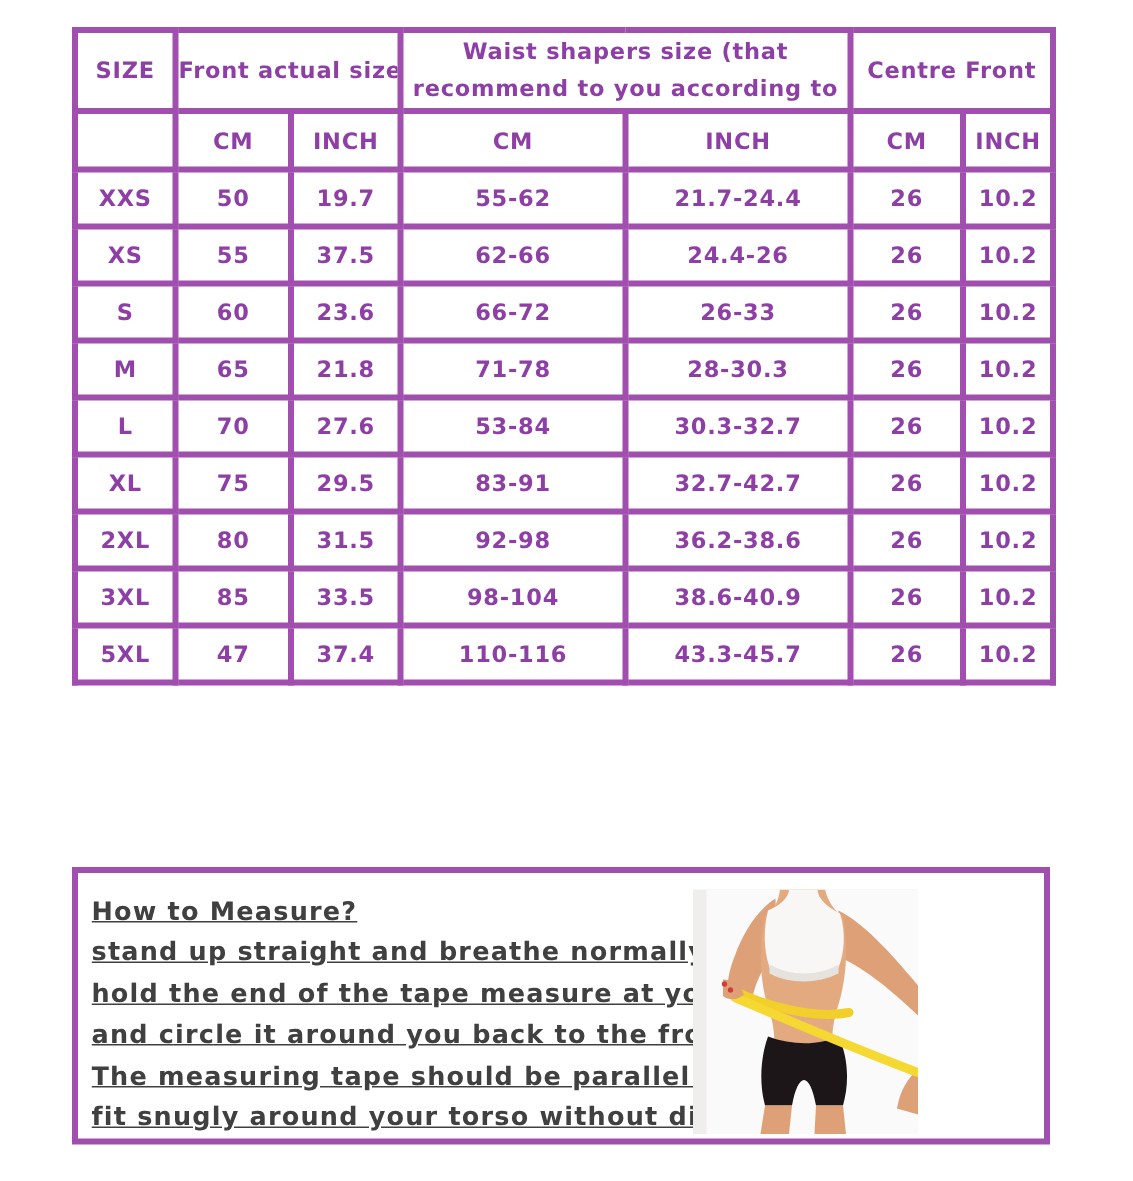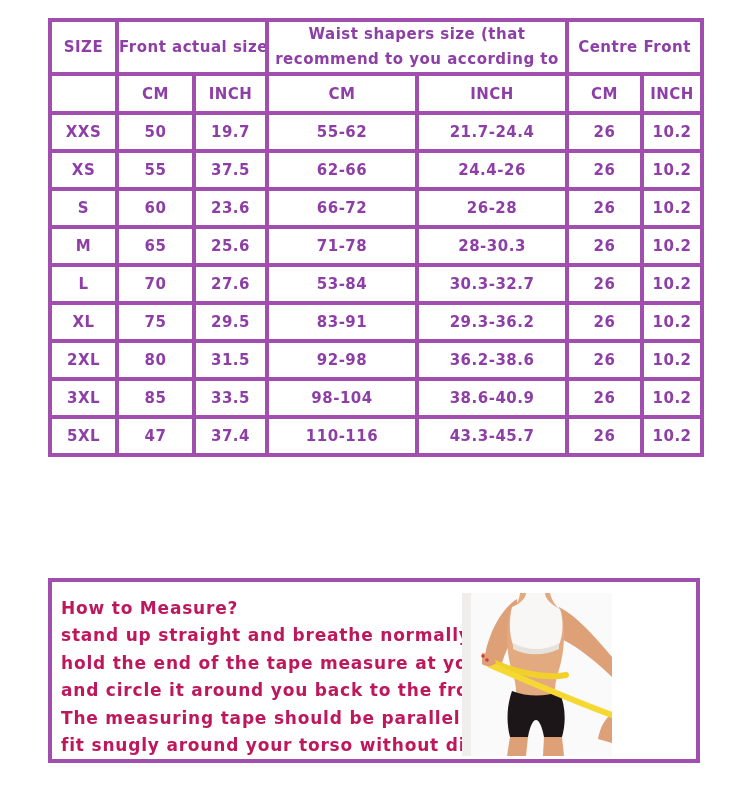--- a/index.html
+++ b/index.html
@@ -39,23 +39,23 @@
     position:absolute; left:48px; top:578px;
     width:644px; height:177px;
     border:4px solid #a14fae;
     background:#ffffff;
     overflow:hidden;
   }
   .measure-text {
     position:absolute; left:9px; top:13px; width:630px;
   }
   .measure-line {
-    color:#be185d; font-weight:bold; font-size:17px;
+    color:#404040; font-weight:bold; font-size:17px;
     letter-spacing:0.8px; line-height:27.4px;
-    white-space:nowrap; overflow:hidden;
+    white-space:nowrap; overflow:hidden;text-decoration:underline;
   }
   .photo {
     position:absolute; left:410px; top:11px;
     width:150px; height:163px;
     background:#f4f2f0;
     z-index:5;
   }
   .photo svg { display:block; width:100%; height:100%; }
 </style>
 </head>
@@ -110,48 +110,48 @@
           <td>62-66</td>
           <td>24.4-26</td>
           <td>26</td>
           <td>10.2</td>
         </tr>
         <tr class="data-row">
           <td>S</td>
           <td>60</td>
           <td>23.6</td>
           <td>66-72</td>
-          <td>26-28</td>
+          <td>26-33</td>
           <td>26</td>
           <td>10.2</td>
         </tr>
         <tr class="data-row">
           <td>M</td>
           <td>65</td>
-          <td>25.6</td>
+          <td>21.8</td>
           <td>71-78</td>
           <td>28-30.3</td>
           <td>26</td>
           <td>10.2</td>
         </tr>
         <tr class="data-row">
           <td>L</td>
           <td>70</td>
           <td>27.6</td>
           <td>53-84</td>
           <td>30.3-32.7</td>
           <td>26</td>
           <td>10.2</td>
         </tr>
         <tr class="data-row">
           <td>XL</td>
           <td>75</td>
           <td>29.5</td>
           <td>83-91</td>
-          <td>29.3-36.2</td>
+          <td>32.7-42.7</td>
           <td>26</td>
           <td>10.2</td>
         </tr>
         <tr class="data-row">
           <td>2XL</td>
           <td>80</td>
           <td>31.5</td>
           <td>92-98</td>
           <td>36.2-38.6</td>
           <td>26</td>

